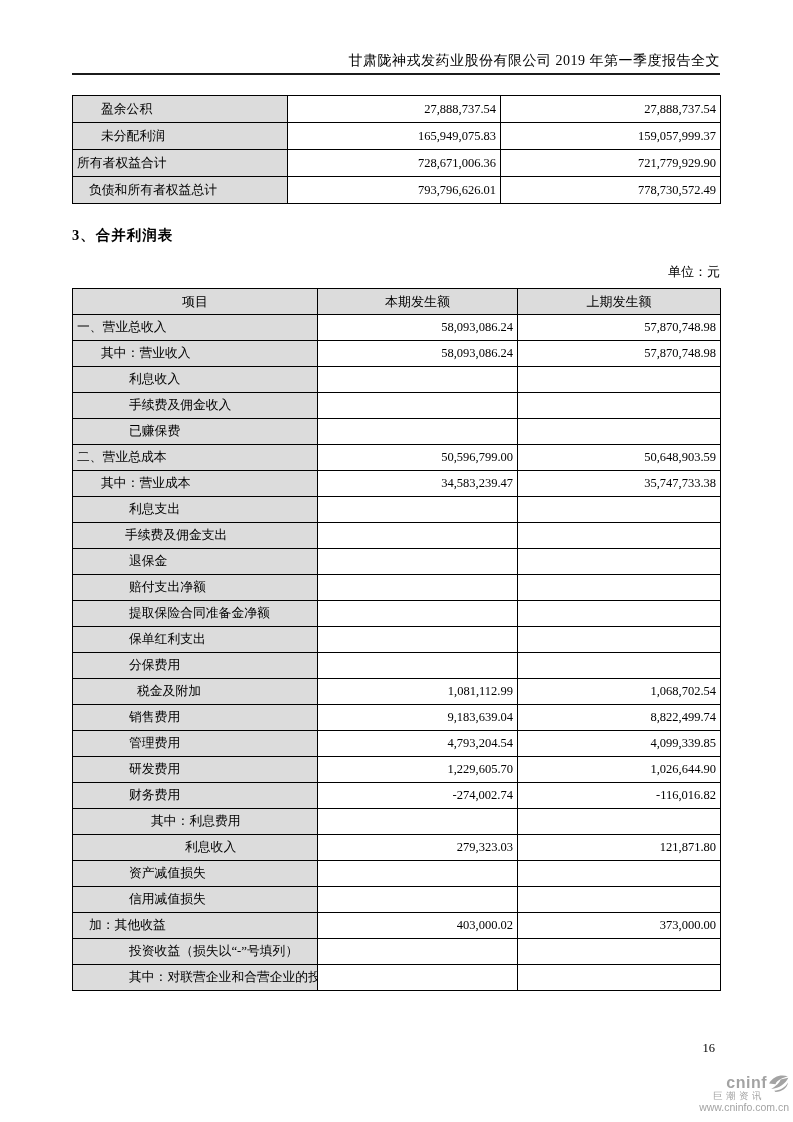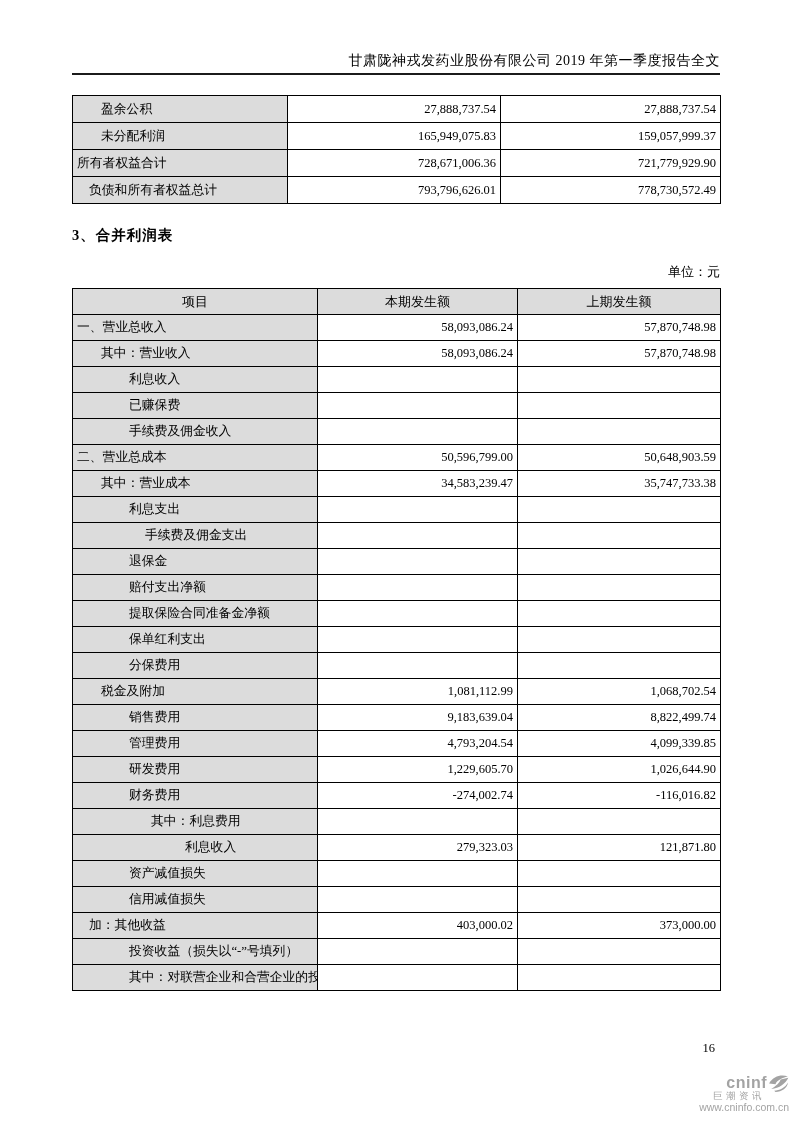--- a/index.html
+++ b/index.html
@@ -112,46 +112,46 @@
           <td class="td-label" style="padding-left: 28px;">其中：营业收入</td>
           <td class="td-num">58,093,086.24</td>
           <td class="td-num">57,870,748.98</td>
         </tr>
         <tr>
           <td class="td-label" style="padding-left: 56px;">利息收入</td>
           <td class="td-num"></td>
           <td class="td-num"></td>
         </tr>
         <tr>
+          <td class="td-label" style="padding-left: 56px;">手续费及佣金收入</td>
+          <td class="td-num"></td>
+          <td class="td-num"></td>
+        </tr>
+        <tr>
           <td class="td-label" style="padding-left: 56px;">已赚保费</td>
-          <td class="td-num"></td>
-          <td class="td-num"></td>
-        </tr>
-        <tr>
-          <td class="td-label" style="padding-left: 56px;">手续费及佣金收入</td>
           <td class="td-num"></td>
           <td class="td-num"></td>
         </tr>
         <tr>
           <td class="td-label" style="padding-left: 4px;">二、营业总成本</td>
           <td class="td-num">50,596,799.00</td>
           <td class="td-num">50,648,903.59</td>
         </tr>
         <tr>
           <td class="td-label" style="padding-left: 28px;">其中：营业成本</td>
           <td class="td-num">34,583,239.47</td>
           <td class="td-num">35,747,733.38</td>
         </tr>
         <tr>
           <td class="td-label" style="padding-left: 56px;">利息支出</td>
           <td class="td-num"></td>
           <td class="td-num"></td>
         </tr>
         <tr>
-          <td class="td-label" style="padding-left: 72px;">手续费及佣金支出</td>
+          <td class="td-label" style="padding-left: 52px;">手续费及佣金支出</td>
           <td class="td-num"></td>
           <td class="td-num"></td>
         </tr>
         <tr>
           <td class="td-label" style="padding-left: 56px;">退保金</td>
           <td class="td-num"></td>
           <td class="td-num"></td>
         </tr>
         <tr>
           <td class="td-label" style="padding-left: 56px;">赔付支出净额</td>
@@ -167,21 +167,21 @@
           <td class="td-label" style="padding-left: 56px;">保单红利支出</td>
           <td class="td-num"></td>
           <td class="td-num"></td>
         </tr>
         <tr>
           <td class="td-label" style="padding-left: 56px;">分保费用</td>
           <td class="td-num"></td>
           <td class="td-num"></td>
         </tr>
         <tr>
-          <td class="td-label" style="padding-left: 28px; margin-top: 6px;">税金及附加</td>
+          <td class="td-label" style="padding-left: 64px; margin-top: 6px;">税金及附加</td>
           <td class="td-num">1,081,112.99</td>
           <td class="td-num">1,068,702.54</td>
         </tr>
         <tr>
           <td class="td-label" style="padding-left: 56px;">销售费用</td>
           <td class="td-num">9,183,639.04</td>
           <td class="td-num">8,822,499.74</td>
         </tr>
         <tr>
           <td class="td-label" style="padding-left: 56px;">管理费用</td>

